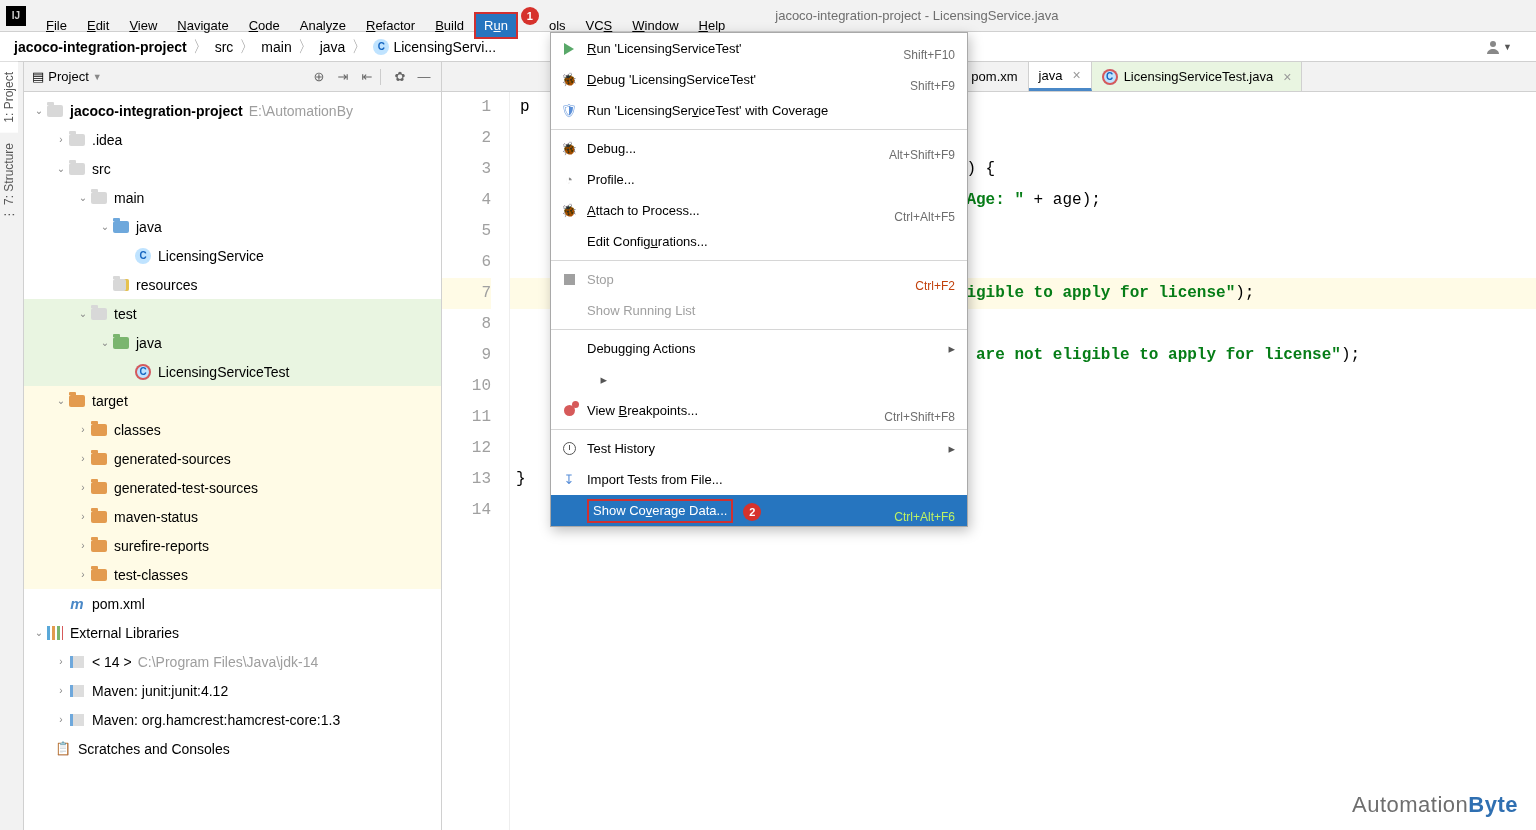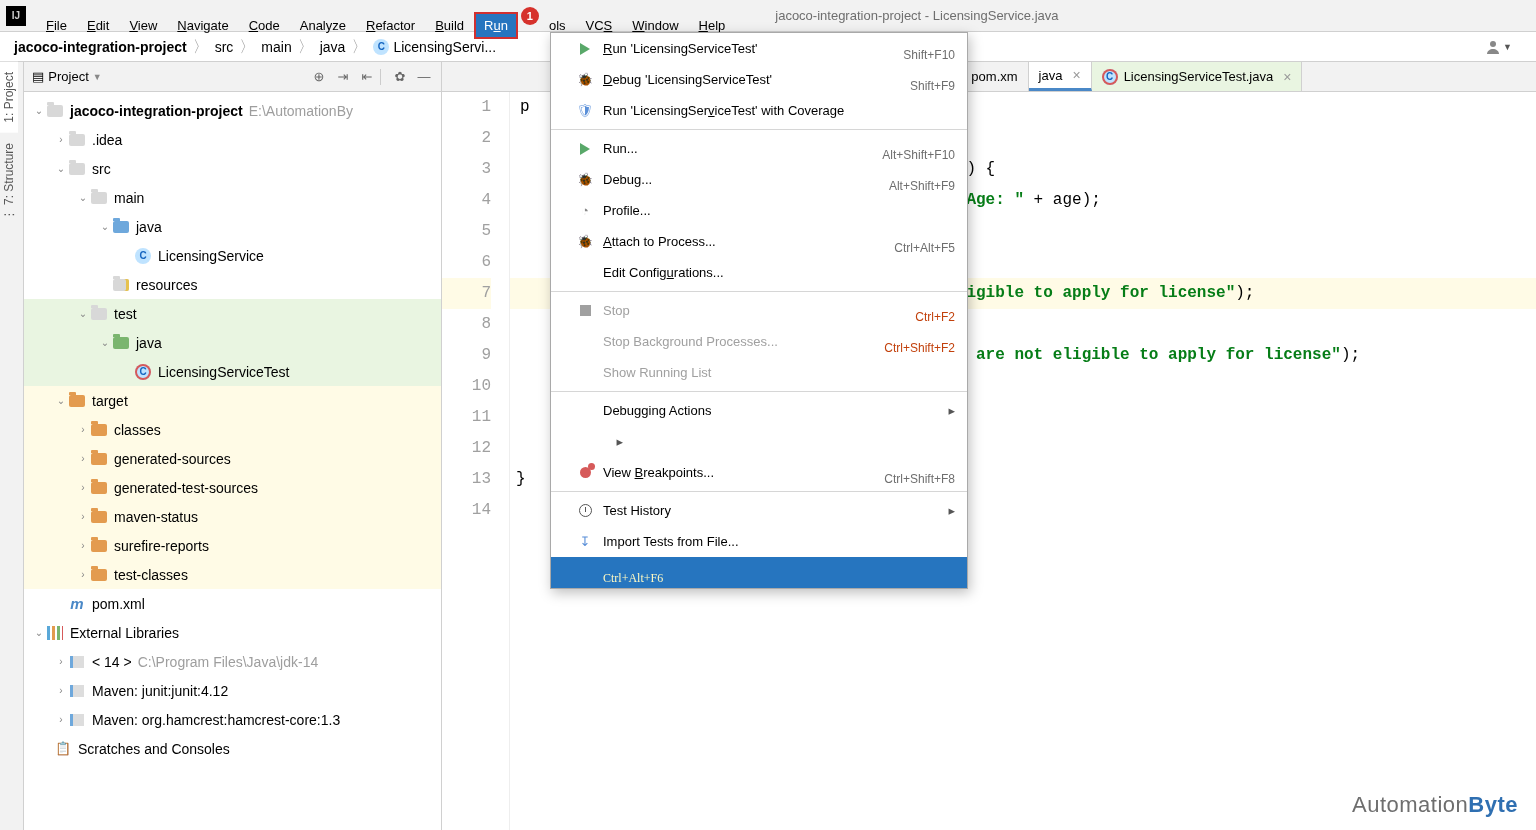--- a/index.html
+++ b/index.html
@@ -59,30 +59,30 @@
 .gutter .ln { height: 31px; line-height: 31px; }
 .gutter .ln.hl { background: #fffbe6; }
 .code { flex: 1; }
 .code .cl { height: 31px; line-height: 31px; white-space: pre; }
 .code .cl.hl { background: #fffbe6; }
 .tok-str { color: #067d17; font-weight: bold; }
 .tok-punc { color: #000; }
 
 
 .run-menu { position: absolute; left: 550px; top: 32px; width: 418px; background: #fff; border: 1px solid #a9a9a9; box-shadow: 2px 4px 12px rgba(0,0,0,0.25); z-index: 50; }
-.run-menu .mi { display: flex; align-items: center; height: 31px; padding: 0 12px 0 24px; }
+.run-menu .mi { display: flex; align-items: center; height: 31px; padding: 0 12px 0 8px; }
 .run-menu .mi .mi-icon { width: 20px; height: 20px; margin-right: 8px; display: flex; align-items: center; justify-content: center; font-size: 13px; }
 .run-menu .mi .mi-label { flex: 1; }
 .run-menu .mi .mi-label u { text-decoration: underline; }
 .run-menu .mi .mi-short { color: #6e6e6e; font-size: 12px; margin-top: 12px; }
 .run-menu .mi .mi-arrow { color: #555; margin-left: 10px; width: 10px; text-align: right; }
 .run-menu .mi.disabled { color: #a0a0a0; }
 .run-menu .mi.disabled .mi-short { color: #c2410c; }
 .run-menu .mi.hover { background: #2675bf; color: #fff; }
-.run-menu .mi.hover .mi-short { color: #fef9c3; font-family: Liberation Serif, serif; }
+.run-menu .mi.hover .mi-short { color: #bef264; }
 .run-menu .mi.hover .mi-highlight { border: 2px solid #d03030; padding: 0px 4px; display: inline-flex; align-items: center; height: 24px; }
 .run-menu .sep { height: 1px; background: #d6d6d6; margin: 3px 0; }
 
 
 .i-folder { width: 16px; height: 12px; background: #d8d8d8; border-radius: 2px; position: relative; }
 .i-folder::before { content: ""; position: absolute; left: 0; top: -3px; width: 7px; height: 3px; background: #d8d8d8; border-radius: 1px 1px 0 0; }
 .i-folder.blue { background: #6ea8dc; } .i-folder.blue::before { background: #6ea8dc; }
 .i-folder.green { background: #7ab56e; } .i-folder.green::before { background: #7ab56e; }
 .i-folder.orange { background: #e39b4f; } .i-folder.orange::before { background: #e39b4f; }
 .i-folder.yellowbar { background: #d8d8d8; box-shadow: inset -3px 0 0 #e6c24f; }
@@ -412,27 +412,20 @@
       <span class="mi-icon" style="filter: hue-rotate(60deg) saturate(2);">🐞</span>
       <span class="mi-label"><u>D</u>ebug 'LicensingServiceTest'</span>
       <span class="mi-short">Shift+F9</span>
     </div>
     <div class="mi">
       <span class="mi-icon i-shield">🛡</span>
       <span class="mi-label">Run 'LicensingSer<u>v</u>iceTest' with Coverage</span>
     </div>
     <div class="sep"></div>
     <div class="mi">
-      <span class="mi-icon">
-        <span class="i-play"></span>
-      </span>
-      <span class="mi-label">Run...</span>
-      <span class="mi-short">Alt+Shift+F10</span>
-    </div>
-    <div class="mi">
       <span class="mi-icon" style="filter: hue-rotate(60deg) saturate(2);">🐞</span>
       <span class="mi-label">Debug...</span>
       <span class="mi-short">Alt+Shift+F9</span>
     </div>
     <div class="mi">
       <span class="mi-icon" style="color: rgb(136, 136, 136);">◔</span>
       <span class="mi-label">Profile...</span>
     </div>
     <div class="mi">
       <span class="mi-icon" style="filter: hue-rotate(60deg) saturate(2);">🐞</span>
@@ -446,25 +439,20 @@
     <div class="sep"></div>
     <div class="mi disabled">
       <span class="mi-icon">
         <span class="i-stop"></span>
       </span>
       <span class="mi-label">Stop</span>
       <span class="mi-short">Ctrl+F2</span>
     </div>
     <div class="mi disabled">
       <span class="mi-icon"></span>
-      <span class="mi-label">Stop Background Processes...</span>
-      <span class="mi-short">Ctrl+Shift+F2</span>
-    </div>
-    <div class="mi disabled">
-      <span class="mi-icon"></span>
       <span class="mi-label">Show Running List</span>
     </div>
     <div class="sep"></div>
     <div class="mi">
       <span class="mi-icon"></span>
       <span class="mi-label">Debugging Actions</span>
       <span class="mi-arrow">▸</span>
     </div>
     <div class="mi">
       <span class="mi-icon"></span>
@@ -484,19 +472,20 @@
       </span>
       <span class="mi-label">Test History</span>
       <span class="mi-arrow">▸</span>
     </div>
     <div class="mi">
       <span class="mi-icon" style="color: rgb(90, 143, 216);">↧</span>
       <span class="mi-label">Import Tests from File...</span>
     </div>
     <div class="mi hover">
       <span class="mi-icon"></span>
+      <span class="mi-label"><span class="mi-highlight">Show Co<u>v</u>erage Data...</span><span class="badge-red" style="margin-left: 10px;">2</span></span>
       <span class="mi-short">Ctrl+Alt+F6</span>
     </div>
   </div>
 
 <div class="watermark">
   <span>Automation</span><span class="b">Byte</span>
 </div>
 
 </body></html>

